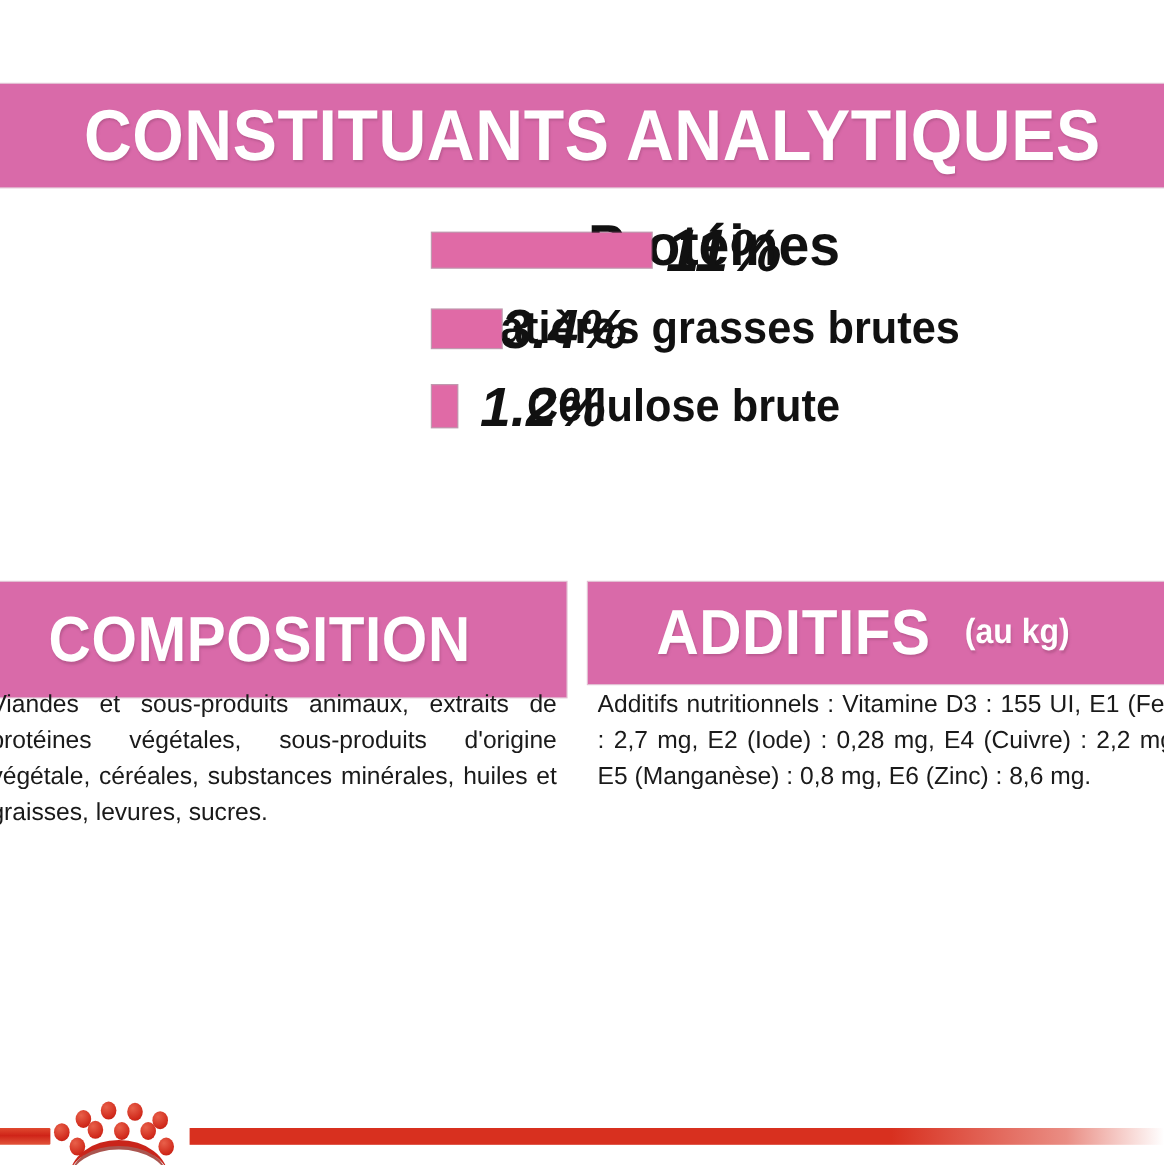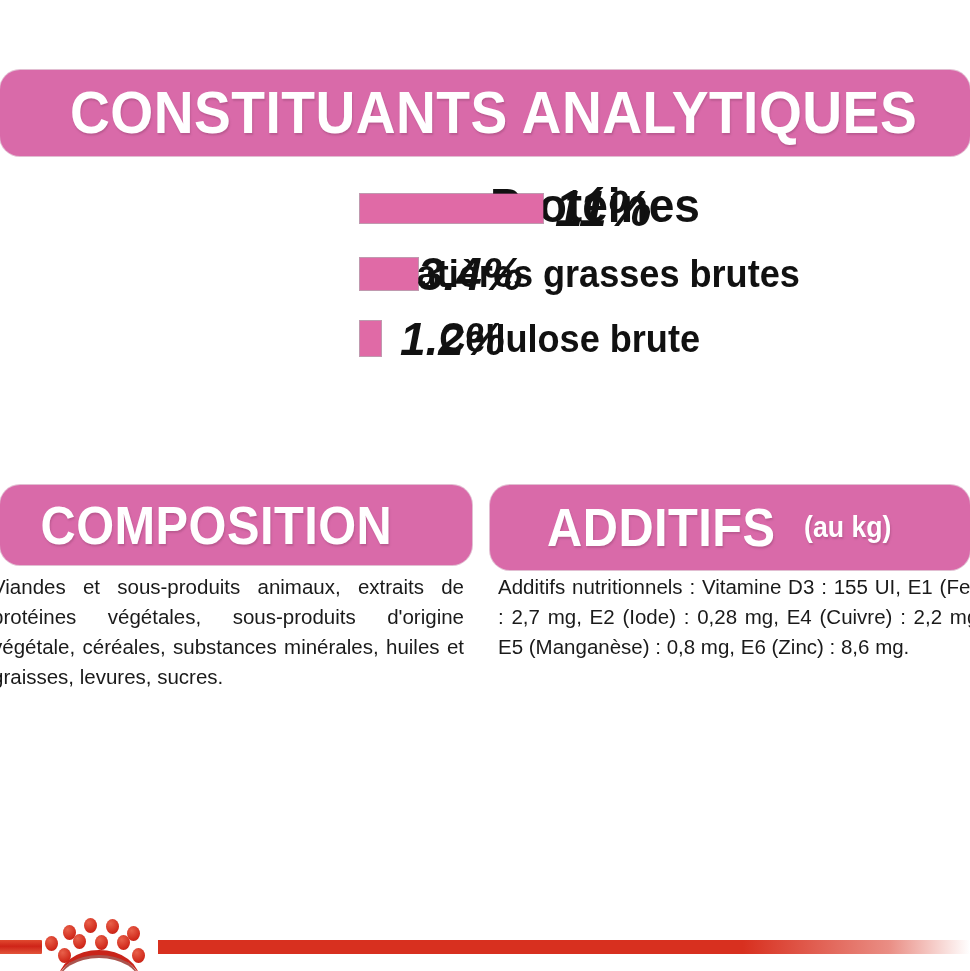--- a/index.html
+++ b/index.html
@@ -19,21 +19,20 @@
   }
 
   
   .banner {
     position: absolute;
     background: #d96aa9;
     box-shadow: 0 0 0 1px rgba(190,110,155,0.45);
     display: flex;
     align-items: center;
     overflow: hidden;
-    border-radius: 20px;
   }
   .banner-title {
     color: #ffffff;
     font-family: "Liberation Sans Narrow", "Liberation Sans", sans-serif;
     font-weight: bold;
     letter-spacing: 0.5px;
     text-shadow: 1px 2px 2px rgba(150,70,115,0.45);
     transform: scaleX(0.92);
     transform-origin: left center;
     white-space: nowrap;
@@ -48,21 +47,21 @@
   #banner-analytic .banner-title {
     font-size: 60px;
     padding-left: 76px;
     line-height: 1;
   }
 
   #banner-composition {
     left: 0;
     top: 485px;
     width: 472px;
-    height: 80px;
+    height: 96px;
   }
   #banner-composition .banner-title {
     font-size: 53px;
     padding-left: 44px;
     line-height: 1;
   }
 
   #banner-additifs {
     left: 490px;
     top: 485px;

